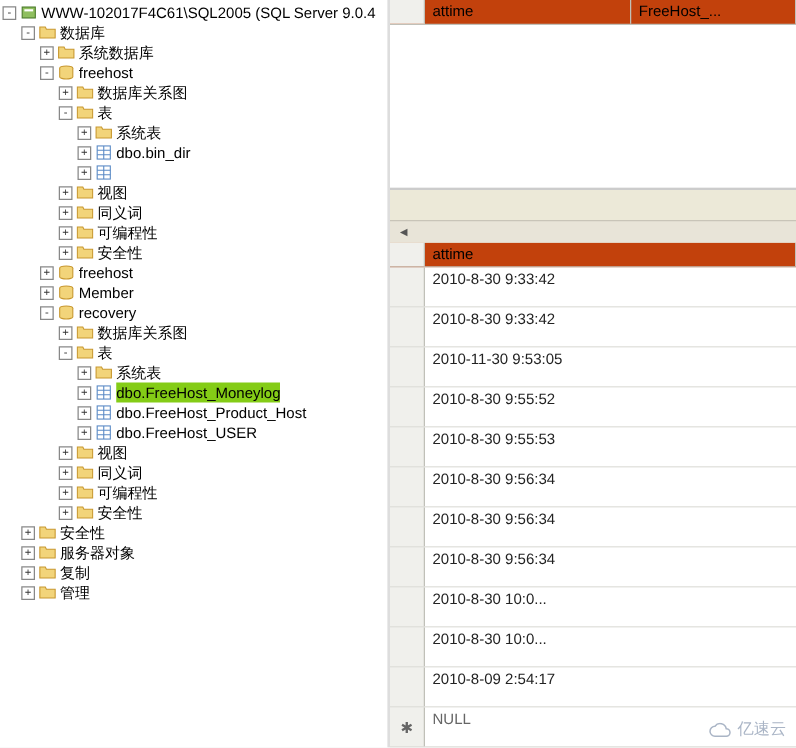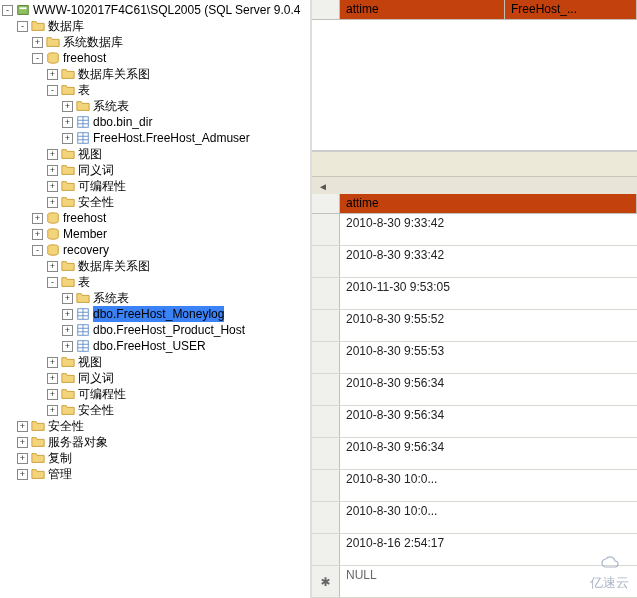--- a/index.html
+++ b/index.html
@@ -27,21 +27,21 @@
   align-items: center; justify-content: center;
   font-size: 9px; line-height: 9px;
   color: #333;
   margin-right: 3px;
   background: #fff;
   flex-shrink: 0;
 }
 .ind { display: inline-block; flex-shrink: 0; }
 .icon { width: 14px; height: 14px; margin-right: 3px; flex-shrink: 0; }
 .label { color: #000; }
-.label.sel { background: #3b82f6; }
+.label.sel { background: #84cc16; }
 .right-panel {
   flex: 1;
   display: flex;
   flex-direction: column;
   background: #eee;
   border-left: 2px solid #ddd;
 }
 .grid-top { height: 155px; border-bottom: 2px solid #ccc; }
 .grid-header {
   display: flex;
@@ -82,23 +82,22 @@
   padding: 2px 6px;
   background: #fff;
   color: #222;
 }
 .data-row .cell.null { color: #666; }
 .watermark {
   position: fixed;
   right: 8px; bottom: 6px;
   color: #aab5c6;
   font-size: 13px;
-  display: flex; align-items: center; gap: 4px;
+  display: flex; align-items: flex-end; gap: 4px;
   font-family: sans-serif;
-  flex-direction: column;
 }
 </style>
 </head>
 <body>
 
 <div class="tree-panel">
 
   <div class="tree-node">
     <span class="exp">-</span>
     <svg class="icon" viewBox="0 0 16 16">
@@ -172,21 +171,20 @@
   </div>
   <div class="tree-node">
     <span class="ind" style="width:60px"></span>
     <span class="exp">+</span>
     <svg class="icon" viewBox="0 0 16 16">
         <rect x="2" y="2" width="12" height="12" fill="#fff" stroke="#5a8ac6"></rect>
         <line x1="2" y1="6" x2="14" y2="6" stroke="#5a8ac6"></line>
         <line x1="2" y1="10" x2="14" y2="10" stroke="#5a8ac6"></line>
         <line x1="8" y1="2" x2="8" y2="14" stroke="#5a8ac6"></line>
       </svg>
-    <span class="label">FreeHost.FreeHost_Admuser</span>
   </div>
   <div class="tree-node">
     <span class="ind" style="width:45px"></span>
     <span class="exp">+</span>
     <svg class="icon" viewBox="0 0 16 16">
         <path d="M1 3h5l1 2h8v8H1z" fill="#f2d47a" stroke="#c89830"></path>
       </svg>
     <span class="label">视图</span>
   </div>
   <div class="tree-node">
@@ -420,21 +418,21 @@
         <div class="data-row">
           <div class="rowh"></div>
           <div class="cell">2010-8-30 10:0...</div>
         </div>
         <div class="data-row">
           <div class="rowh"></div>
           <div class="cell">2010-8-30 10:0...</div>
         </div>
         <div class="data-row">
           <div class="rowh"></div>
-          <div class="cell">2010-8-16 2:54:17</div>
+          <div class="cell">2010-8-09 2:54:17</div>
         </div>
       </div>
     <div class="data-row">
       <div class="rowh">✱</div>
       <div class="cell null">NULL</div>
     </div>
   </div>
 </div>
 
 <div class="watermark">

